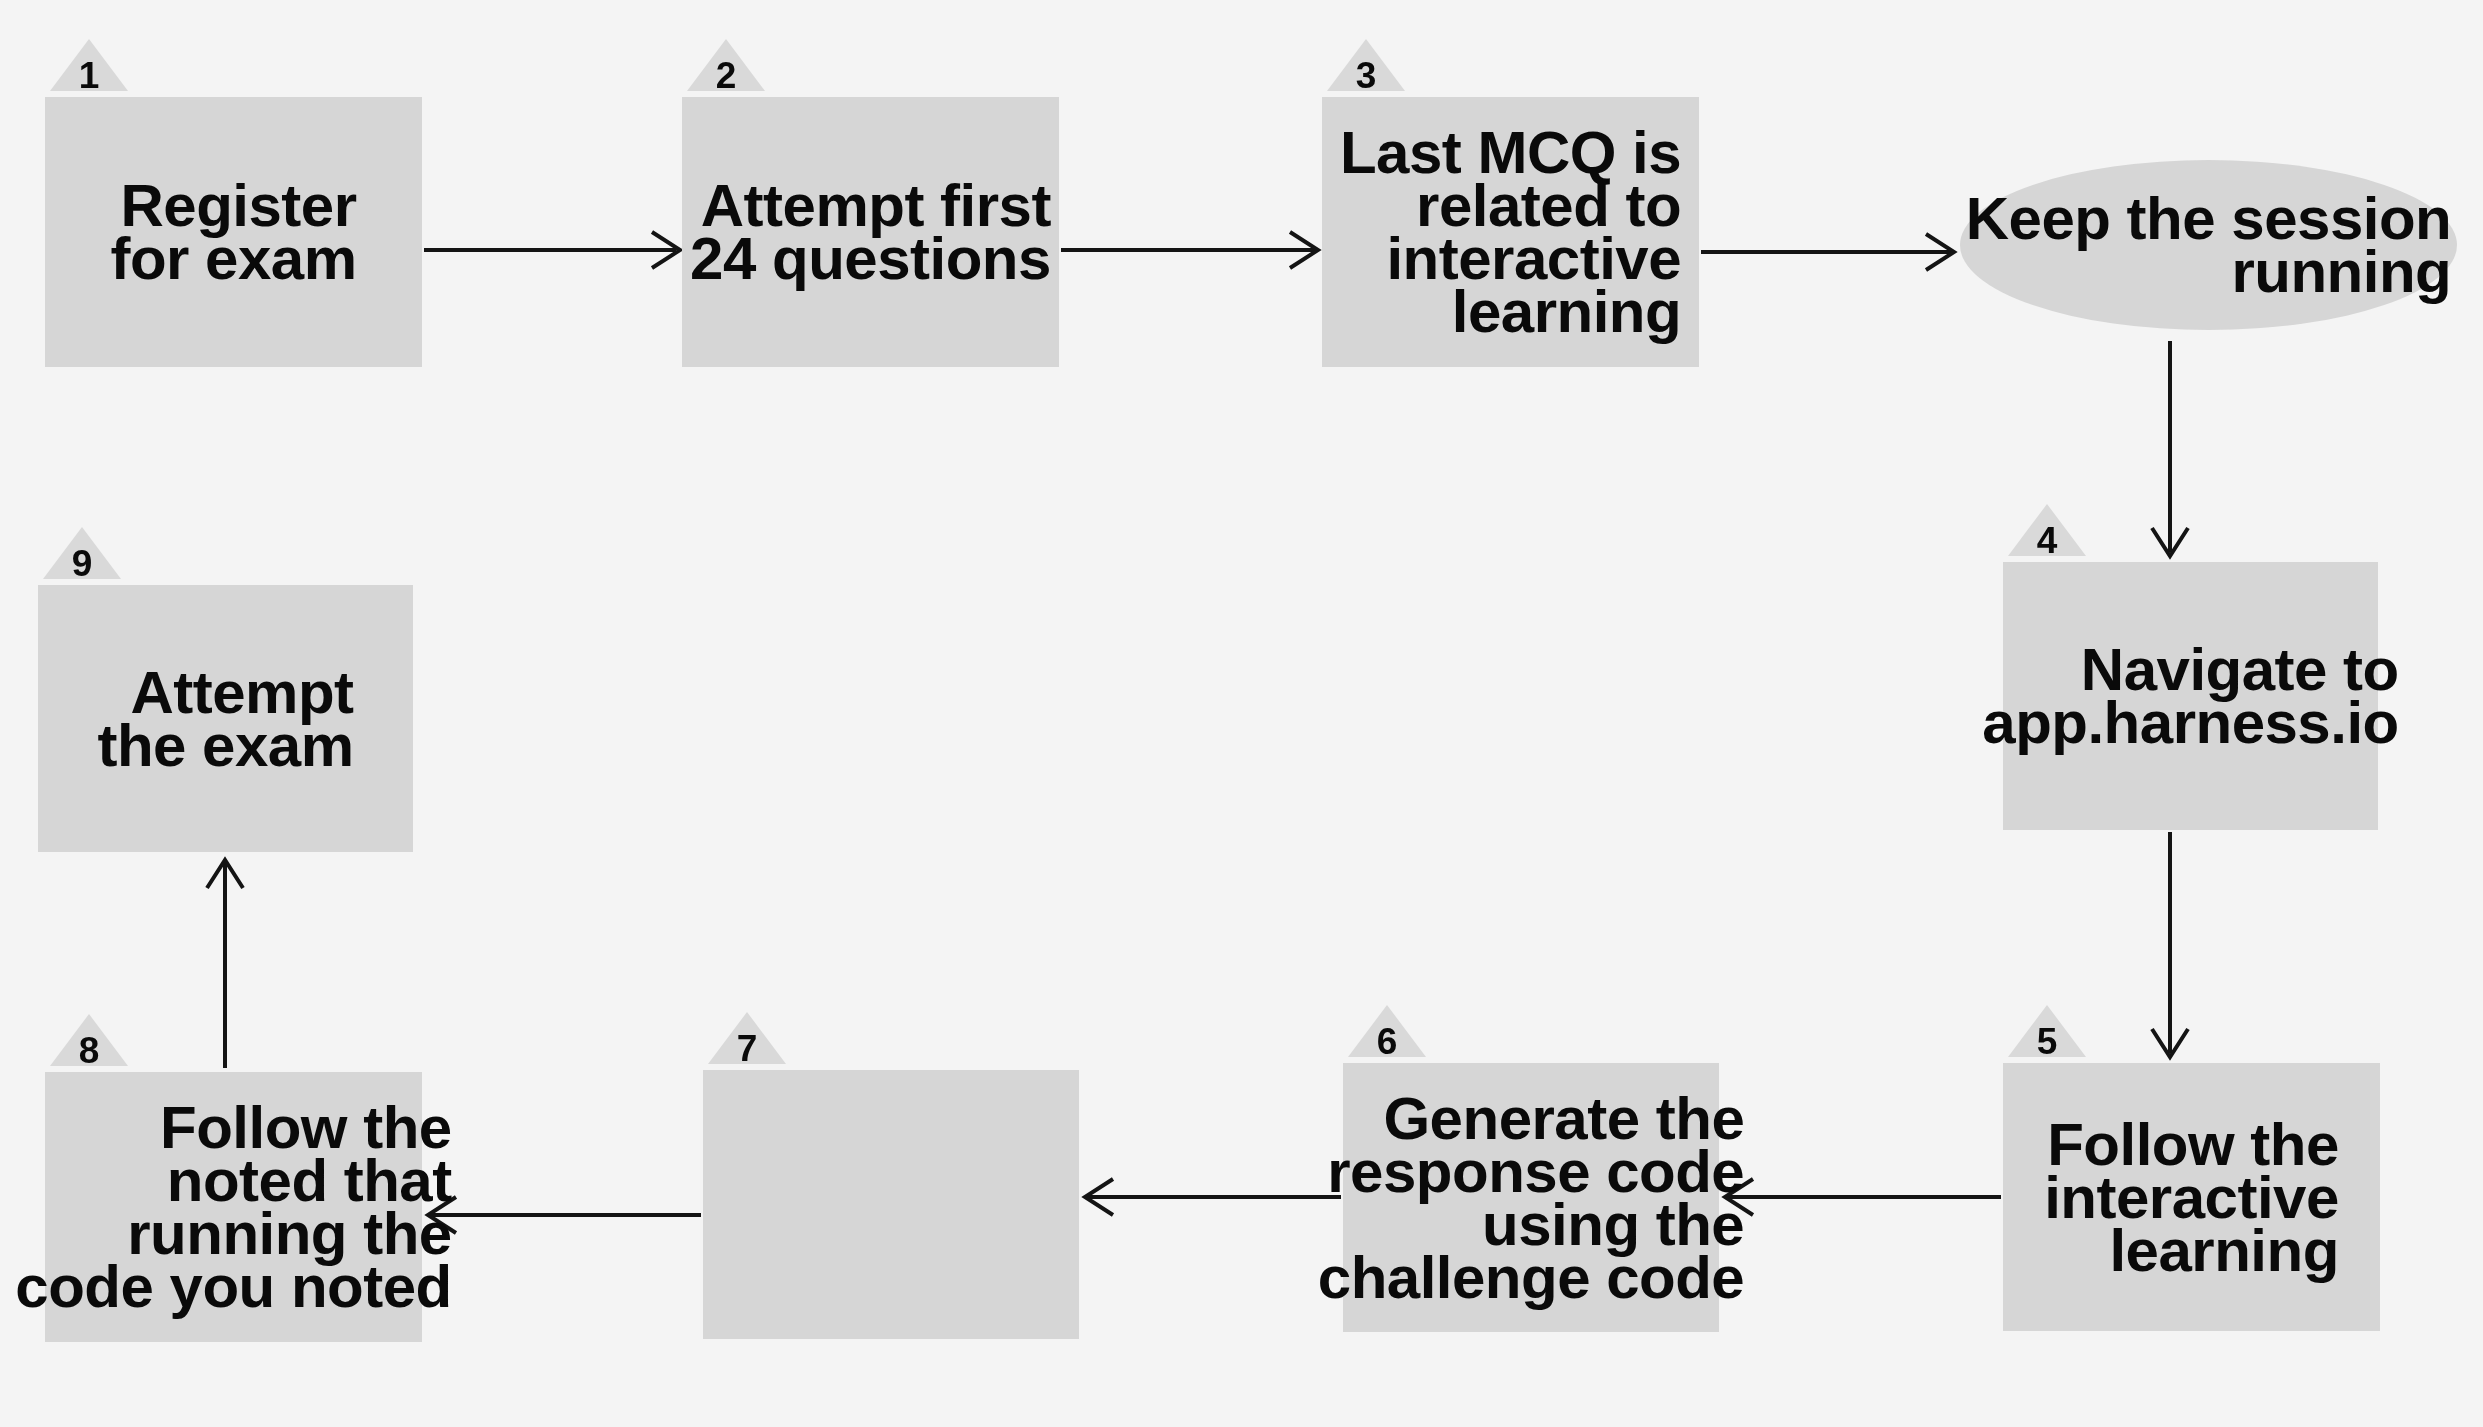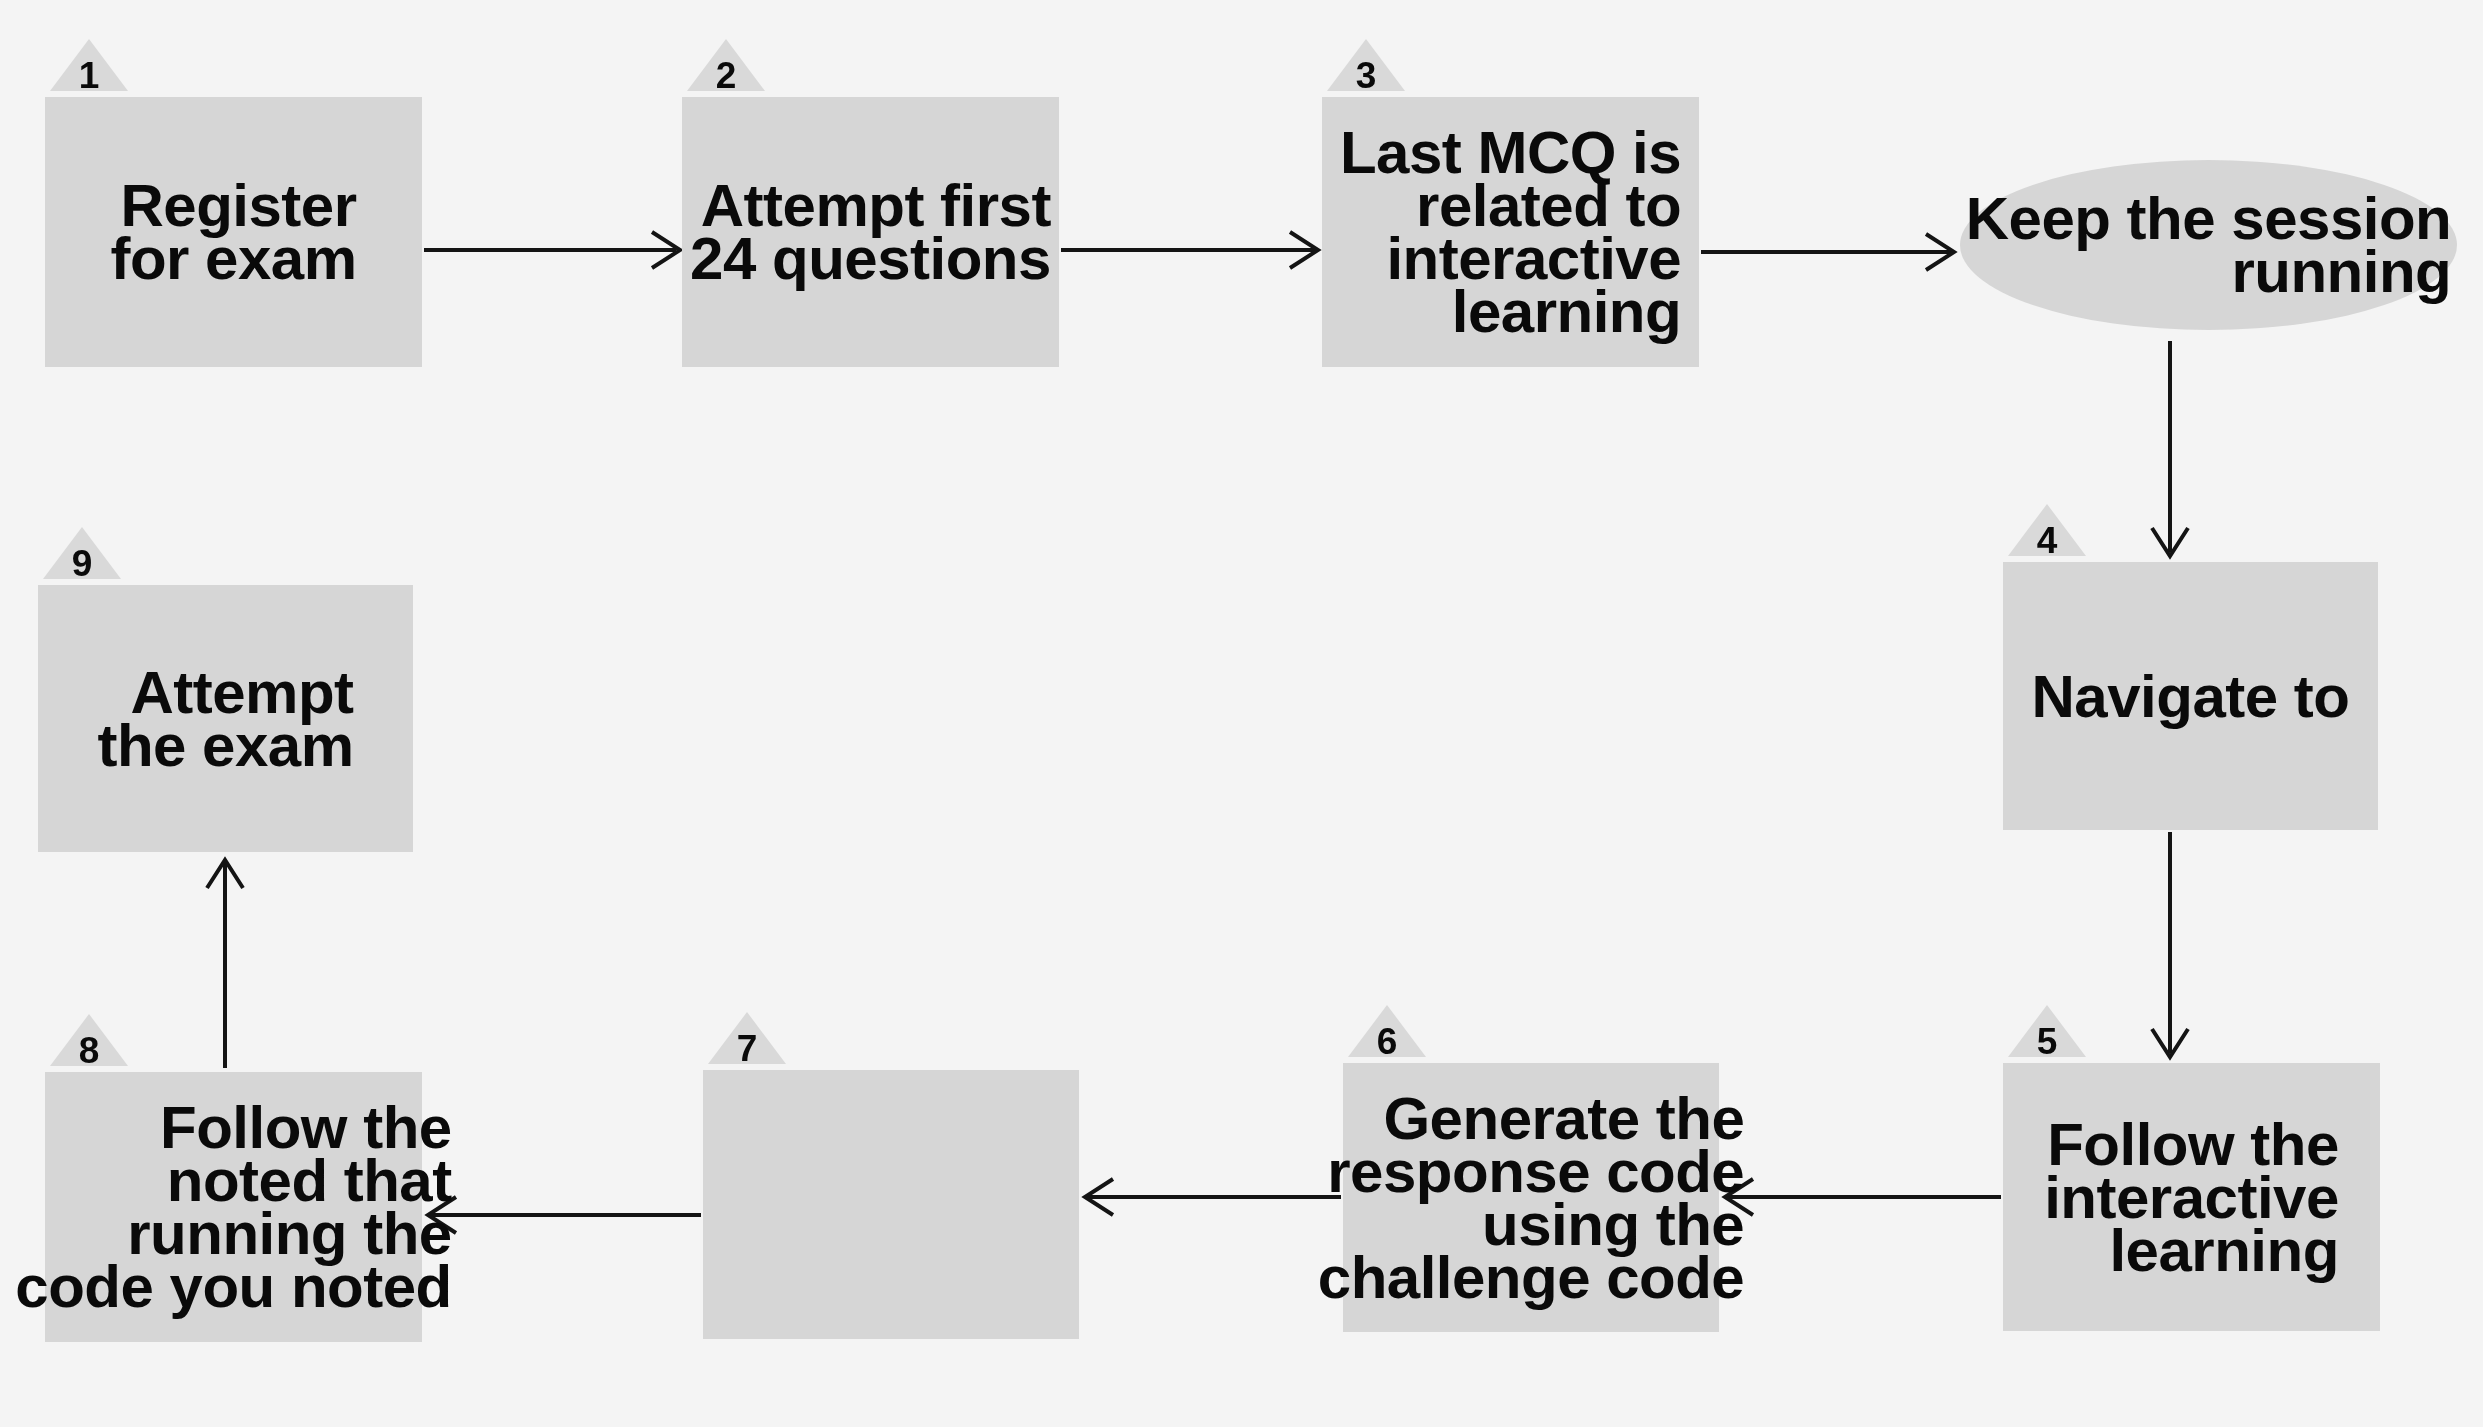--- a/index.html
+++ b/index.html
@@ -113,20 +113,21 @@
       <span>running</span>
     </div>
   </div>
 
   <div class="node" id="n4" style="left:2003px;top:562px;width:375px;height:268px">
     <div class="marker">
       <span class="num">4</span>
     </div>
     <div class="label">
       <span>Navigate to</span>
+      <span>app.harness.io</span>
     </div>
   </div>
 
   <div class="node" id="n5" style="left:2003px;top:1063px;width:377px;height:268px">
     <div class="marker">
       <span class="num">5</span>
     </div>
     <div class="label">
       <span>Follow the</span>
       <span>interactive</span>

